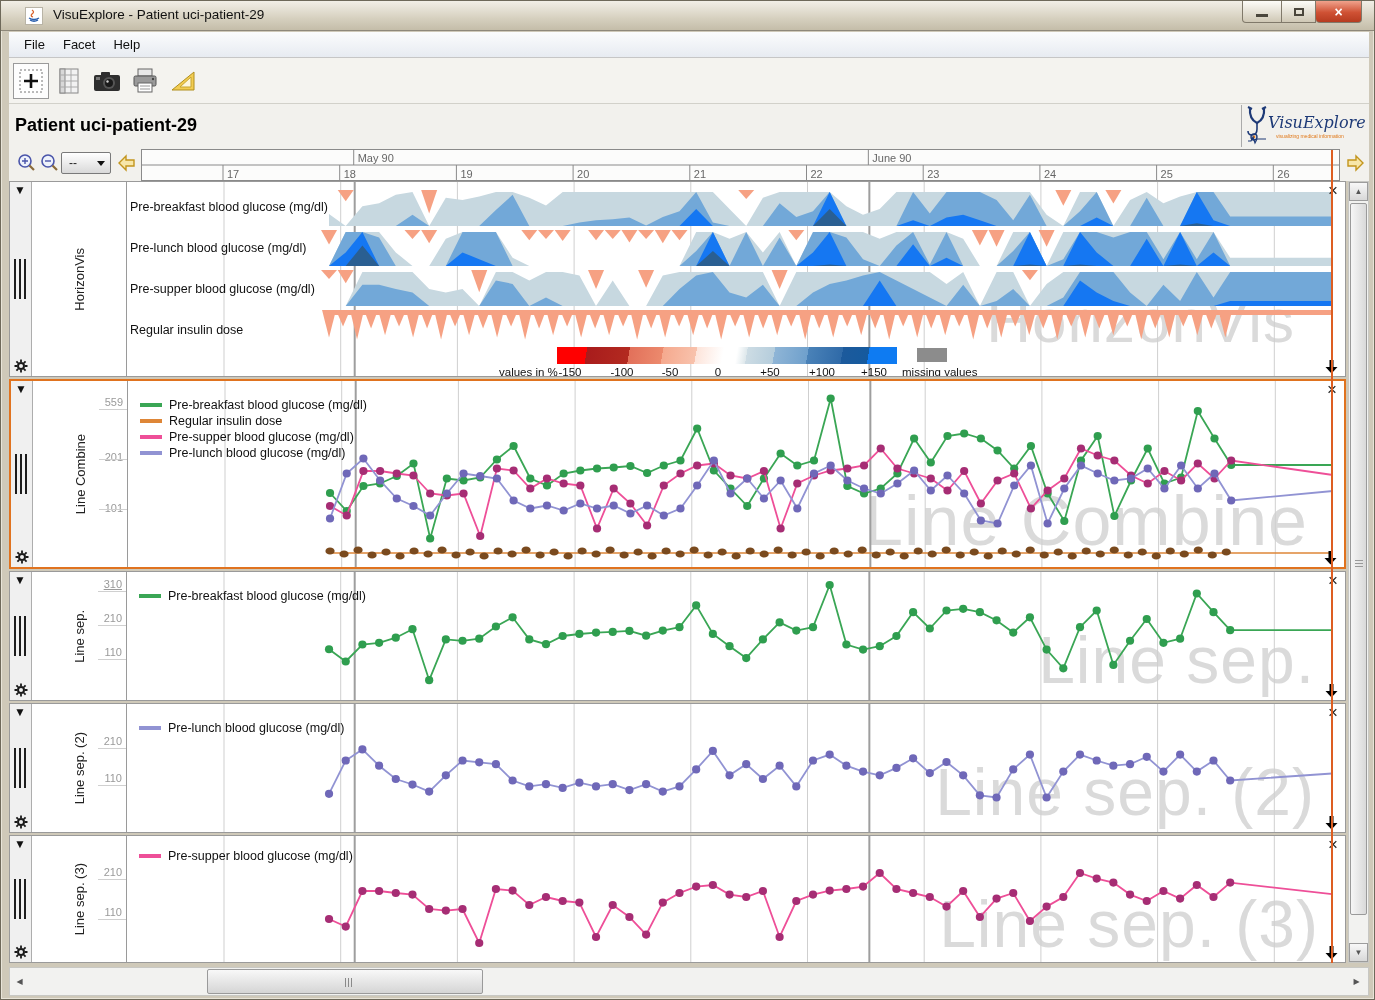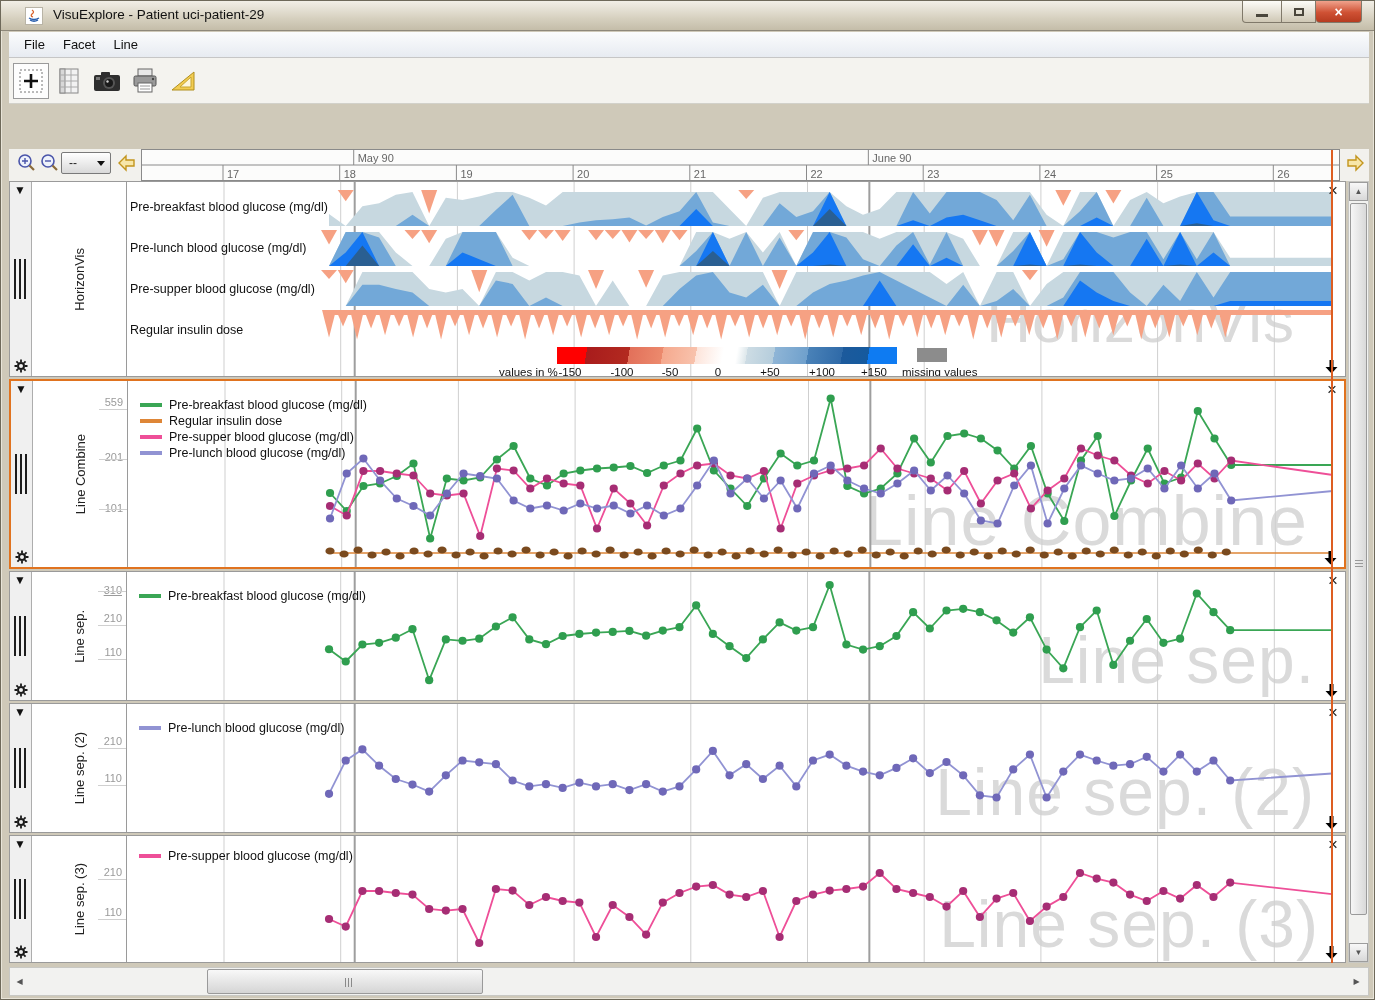--- a/index.html
+++ b/index.html
@@ -92,21 +92,21 @@
       <div class="wbtn max">
           <span class="maxglyph"></span>
         </div>
       <div class="wbtn close">×</div>
     </div>
   </div>
 
   <div class="menubar">
     <span class="menu-item">File</span>
     <span class="menu-item">Facet</span>
-    <span class="menu-item">Line</span>
+    <span class="menu-item">Help</span>
   </div>
 
   <div class="toolbar">
     <div class="tbtn first">
       <svg width="26" height="26" viewBox="0 0 26 26">
         <rect x="2" y="2" width="22" height="22" fill="#fff" stroke="#777" stroke-dasharray="2,2"></rect>
         <path d="M13,6 V20 M6,13 H20" stroke="#111" stroke-width="2.6"></path>
       </svg>
     </div>
     <div class="tbtn">
@@ -136,20 +136,35 @@
       </svg>
     </div>
     <div class="tbtn">
       <svg width="28" height="24" viewBox="0 0 28 24">
         <polygon points="3,21 25,21 25,3" fill="#f2cc52" stroke="#b08f1e"></polygon>
         <polygon points="11,18 22,18 22,8" fill="#fdf6dd" stroke="#c7a62f"></polygon>
       </svg>
     </div>
   </div>
 
+  <div class="headerbar">
+    <div class="patient-title">Patient uci-patient-29</div>
+    <div class="logo">
+      <svg width="26" height="40" viewBox="0 0 26 40">
+        <path d="M4,3 Q3,14 11,18 Q19,14 18,3" stroke="#1e3a77" stroke-width="2.2" fill="none"></path>
+        <path d="M2,2 L6,4 M16,4 L20,2" stroke="#1e3a77" stroke-width="2"></path>
+        <path d="M11,18 V24 Q11,30 6,30 Q2,30 2,26" stroke="#1e3a77" stroke-width="1.6" fill="none"></path>
+        <circle cx="8" cy="32" r="3" fill="none" stroke="#1e3a77" stroke-width="1.4"></circle>
+        <circle cx="8" cy="32" r="1.4" fill="#e07818"></circle>
+        <path d="M2,36 l3,0 2,-4 2,6 2,-4 9,0" stroke="#1e3a77" stroke-width="1.2" fill="none"></path>
+      </svg>
+      <span class="logo-text">VisuExplore</span>
+      <span class="logo-tagline">visualizing medical information</span>
+    </div>
+  </div>
 
   <div class="timenav">
     <svg class="znbtn" style="left:8px" width="20" height="20" viewBox="0 0 20 20">
       <circle cx="8" cy="8" r="6" fill="#eef2fb" stroke="#4a55aa" stroke-width="1.6"></circle>
       <path d="M8,5 V11 M5,8 H11" stroke="#4a55aa" stroke-width="1.4"></path>
       <path d="M12.5,12.5 L17,17" stroke="#8a6a3a" stroke-width="2.2"></path>
     </svg>
     <svg class="znbtn" style="left:31px" width="20" height="20" viewBox="0 0 20 20">
       <circle cx="8" cy="8" r="6" fill="#eef2fb" stroke="#4a55aa" stroke-width="1.6"></circle>
       <path d="M5,8 H11" stroke="#4a55aa" stroke-width="1.4"></path>
@@ -751,21 +766,21 @@
       </svg>
     <div class="legend-row" style="top:18px">
       <span class="legend-swatch" style="background: rgb(58, 166, 85);"></span>
       <span class="legend-label">Pre-breakfast blood glucose (mg/dl)</span>
     </div>
     <span class="panel-close">×</span>
     <svg class="panel-down" width="13" height="14" viewBox="0 0 13 14">
       <rect x="4.5" y="0" width="4" height="7" fill="#000"></rect>
         <polygon points="0.5,7 12.5,7 6.5,13.5" fill="#000"></polygon>
     </svg>
-  <span class="ytick" style="top: 12px; text-decoration: underline;">310</span>
+  <span class="ytick" style="top: 6px; text-decoration: underline;">310</span>
       <div class="ytickline" style="top: 19px;"></div>
       <span class="ytick" style="top: 40px;">210</span>
       <div class="ytickline" style="top: 53px;"></div>
       <span class="ytick" style="top: 74px;">110</span>
       <div class="ytickline" style="top: 87px;"></div>
     </div>
 
   <div class="panel" id="panel-3" style="top:702px;height:130px">
     <div class="pctrl">
       <span class="collapse">▼</span>

